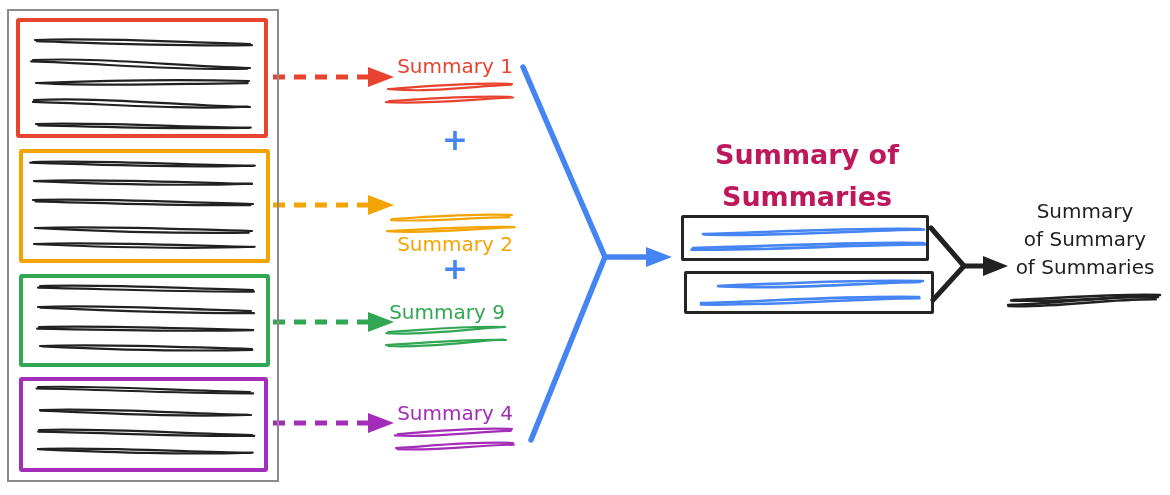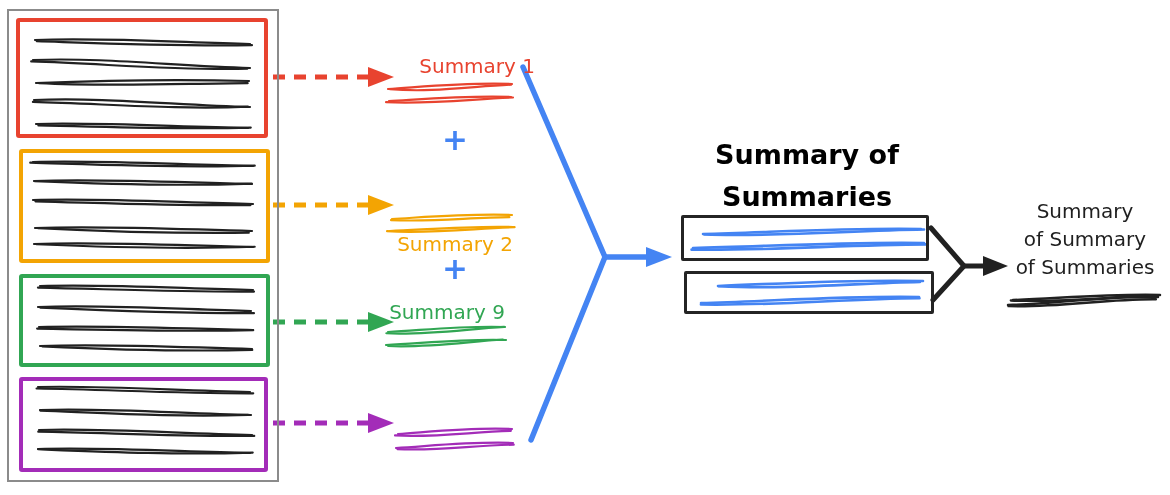--- a/index.html
+++ b/index.html
@@ -189,27 +189,28 @@
         <path d="M 1010.9017615724733 300.42765513273116 C 1061.51 302.8201834899199, 1110.02 296.8201834899199, 1157.5892940076374 295.34427538753044" stroke="#212121" stroke-width="2.5" fill="none" stroke-linecap="round"></path>
       </g>
     </svg>
 
   <div class="box doc-outer"></div>
   <div class="box chunk chunk-1" style="border-color: rgb(232, 67, 47);"></div>
   <div class="box chunk chunk-2" style="border-color: rgb(243, 164, 3);"></div>
   <div class="box chunk chunk-3" style="border-color: rgb(49, 166, 83);"></div>
   <div class="box chunk chunk-4" style="border-color: rgb(163, 44, 184);"></div>
 
-  <div class="summary-label lbl-1" style="color: rgb(232, 67, 47); text-align: right;">Summary 1</div>
+  <div class="summary-label lbl-1" style="color: rgb(232, 67, 47);">Summary 1</div>
   <div class="plus plus-1" style="color: rgb(68, 132, 243);">+</div>
   <div class="summary-label lbl-2" style="color: rgb(243, 164, 3);">Summary 2</div>
   <div class="plus plus-2" style="color: rgb(68, 132, 243);">+</div>
   <div class="summary-label lbl-3" style="color: rgb(49, 166, 83);">Summary 9</div>
-
-  <div class="sos-title" style="color: #000000;">
+  <div class="summary-label lbl-4" style="color: rgb(163, 44, 184);">Summary 4</div>
+
+  <div class="sos-title" style="color: #be185d;">
     <div>Summary of</div>
     <div>Summaries</div>
   </div>
   <div class="box sos-box sos-box-1"></div>
   <div class="box sos-box sos-box-2"></div>
 
   <div class="final-label" style="color: rgb(31, 31, 31);">
     <div>Summary</div>
     <div>of Summary</div>
     <div>of Summaries</div>

